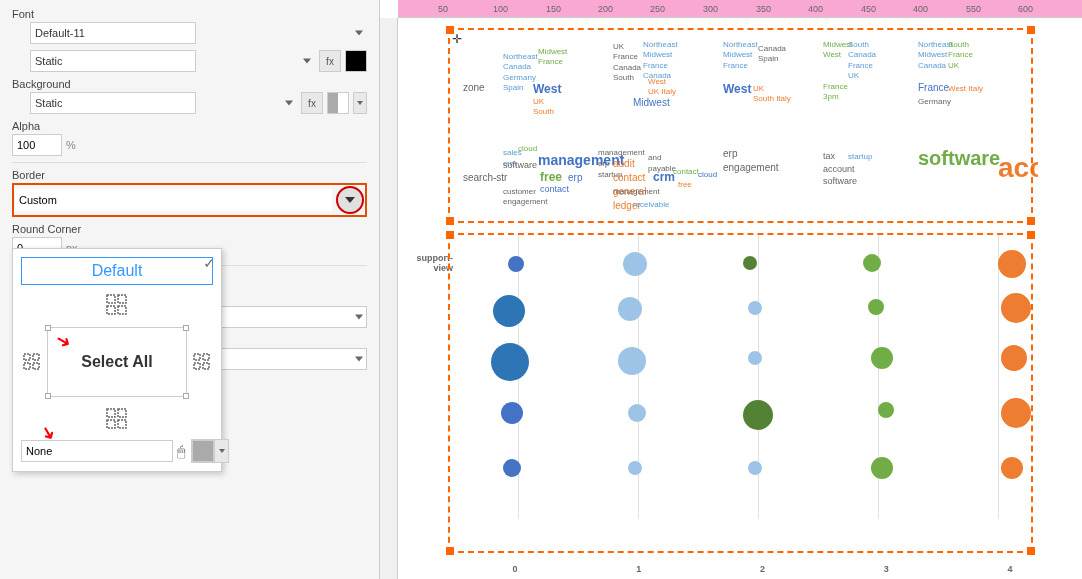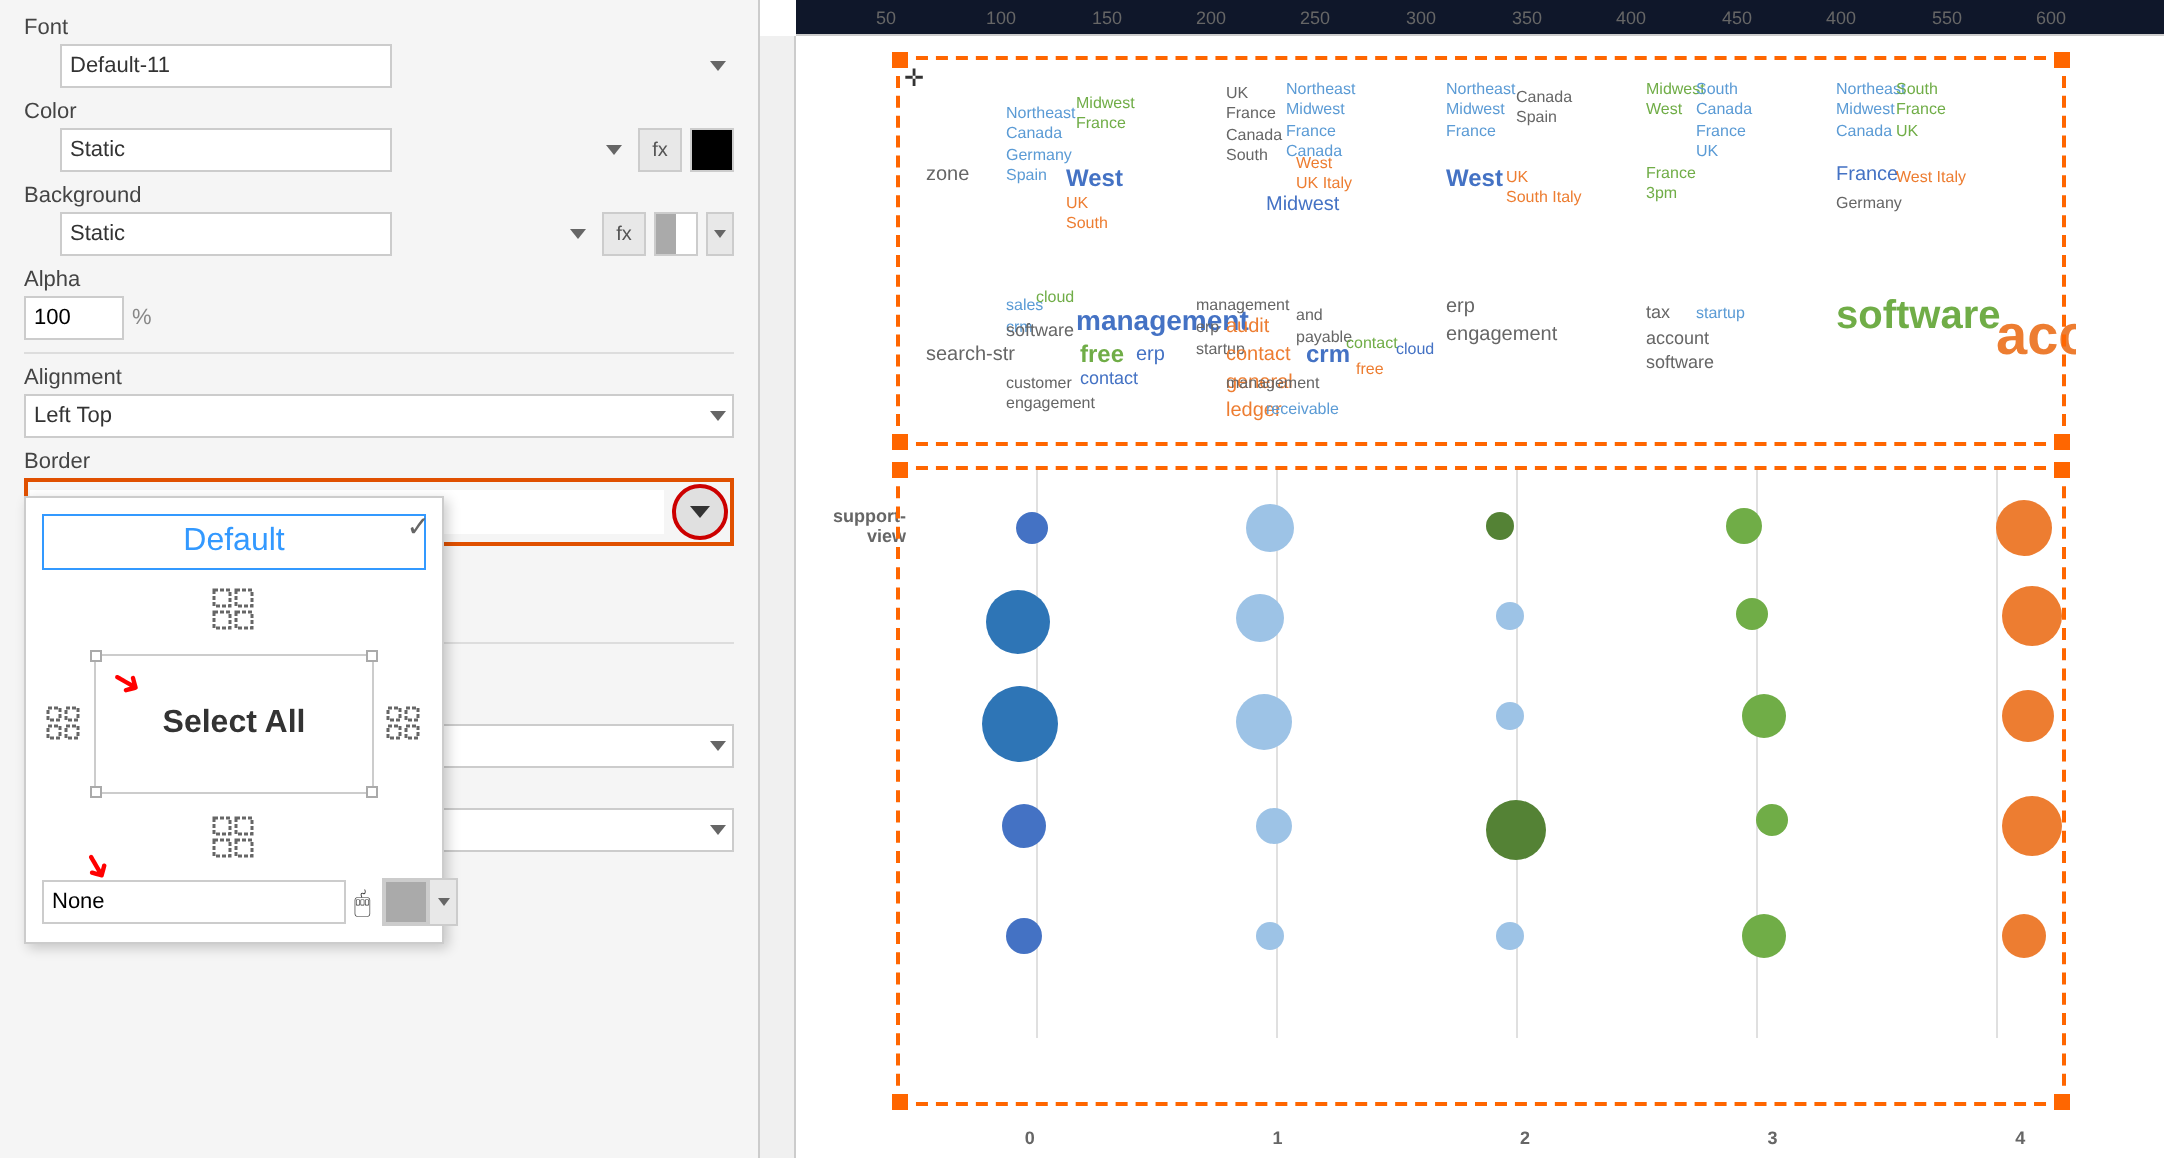--- a/index.html
+++ b/index.html
@@ -318,21 +318,20 @@
     <div class="field-label">Font</div>
     <div class="field-row">
       <div class="dropdown-wrapper">
         <input class="field-input" value="Default-11" readonly="" style="padding-right: 18px;">
         <div class="dropdown-arrow"></div>
       </div>
     </div>
   </div>
 
   <div class="field-group">
-    <div class="field-label">Color</div>
     <div class="field-row">
       <div class="dropdown-wrapper">
         <input class="field-input" value="Static" readonly="" style="padding-right: 18px;">
         <div class="dropdown-arrow"></div>
       </div>
       <div class="icon-btn" style="font-size:10px; color:#555;">fx</div>
       <div class="color-box"></div>
     </div>
   </div>
 
@@ -356,27 +355,20 @@
   <div class="field-group">
     <div class="field-label">Alpha</div>
     <div class="alpha-row">
       <input class="alpha-input" value="100" style="">
       <span class="percent-label">%</span>
     </div>
   </div>
 
   <hr class="section-divider">
 
-  <div class="field-group">
-    <div class="field-label">Alignment</div>
-    <div class="dropdown-wrapper">
-      <input class="field-input" style="width: 100%; padding-right: 18px;" value="Left Top" readonly="">
-      <div class="dropdown-arrow"></div>
-    </div>
-  </div>
 
   <div class="field-group">
     <div class="field-label">Border</div>
     <div class="border-row">
       <input class="border-input" value="Custom" readonly="" style="">
       <div class="big-arrow-btn" style="border-radius:50%; width:28px; height:28px; border:2px solid #cc0000;">
         <div style="width:0;height:0;border-left:5px solid transparent;border-right:5px solid transparent;border-top:6px solid #333;"></div>
       </div>
     </div>
   </div>
@@ -489,21 +481,21 @@
         <div style="width:14px; height:22px; background:#e8e8e8; display:flex; align-items:center; justify-content:center; cursor:pointer; border-left:1px solid #ccc;">
           <div style="width:0;height:0;border-left:3px solid transparent;border-right:3px solid transparent;border-top:4px solid #666;"></div>
         </div>
       </div>
     </div>
   </div>
 </div>
 
 <div class="chart-area">
 
-  <div class="ruler-top" style="height:18px; background:#0f172a; border-bottom:1px solid #ccc; position:relative; margin-left:18px;">
+  <div class="ruler-top" style="height:18px; background:#f9a8d4; border-bottom:1px solid #ccc; position:relative; margin-left:18px;">
     <div style="position:absolute; top:4px; left:40px; font-size:9px; color:#666;">50</div>
     <div style="position:absolute; top:4px; left:95px; font-size:9px; color:#666;">100</div>
     <div style="position:absolute; top:4px; left:148px; font-size:9px; color:#666;">150</div>
     <div style="position:absolute; top:4px; left:200px; font-size:9px; color:#666;">200</div>
     <div style="position:absolute; top:4px; left:252px; font-size:9px; color:#666;">250</div>
     <div style="position:absolute; top:4px; left:305px; font-size:9px; color:#666;">300</div>
     <div style="position:absolute; top:4px; left:358px; font-size:9px; color:#666;">350</div>
     <div style="position:absolute; top:4px; left:410px; font-size:9px; color:#666;text-align:right;">400</div>
     <div style="position:absolute; top:4px; left:463px; font-size:9px; color:#666;">450</div>
     <div style="position:absolute; top:4px; left:515px; font-size:9px; color:#666;">400</div>

